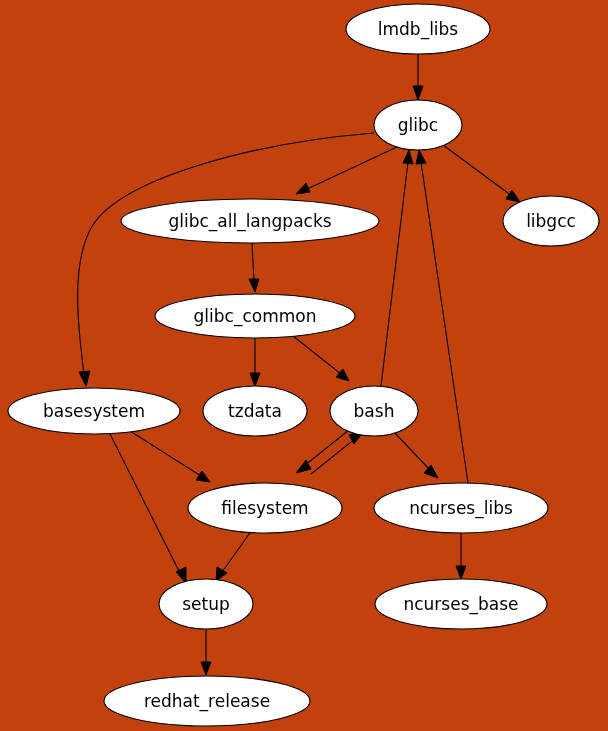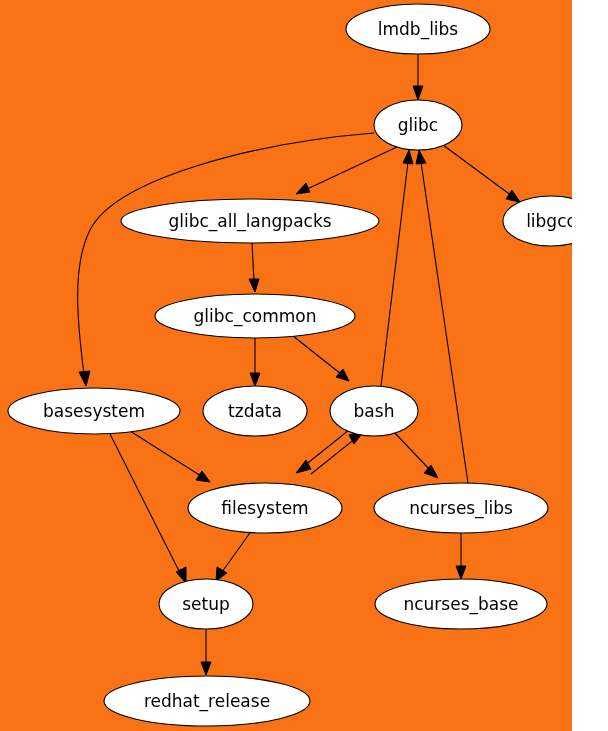--- a/index.html
+++ b/index.html
@@ -5,25 +5,24 @@
   html, body {
     margin: 0;
     padding: 0;
     background: #ffffff;
   }
   body {
     font-family: "DejaVu Sans", sans-serif;
   }
   #graph-root {
     position: relative;
-    width: 556px;
+    width: 608px;
     height: 731px;
-    background: #f97316;
+    background: #c2410c;
     overflow: hidden;
-    padding-left: 16px;
   }
   #graph-svg {
     position: absolute;
     left: 0;
     top: 0;
     width: 608px;
     height: 731px;
     display: block;
   }
   .node-ellipse {

